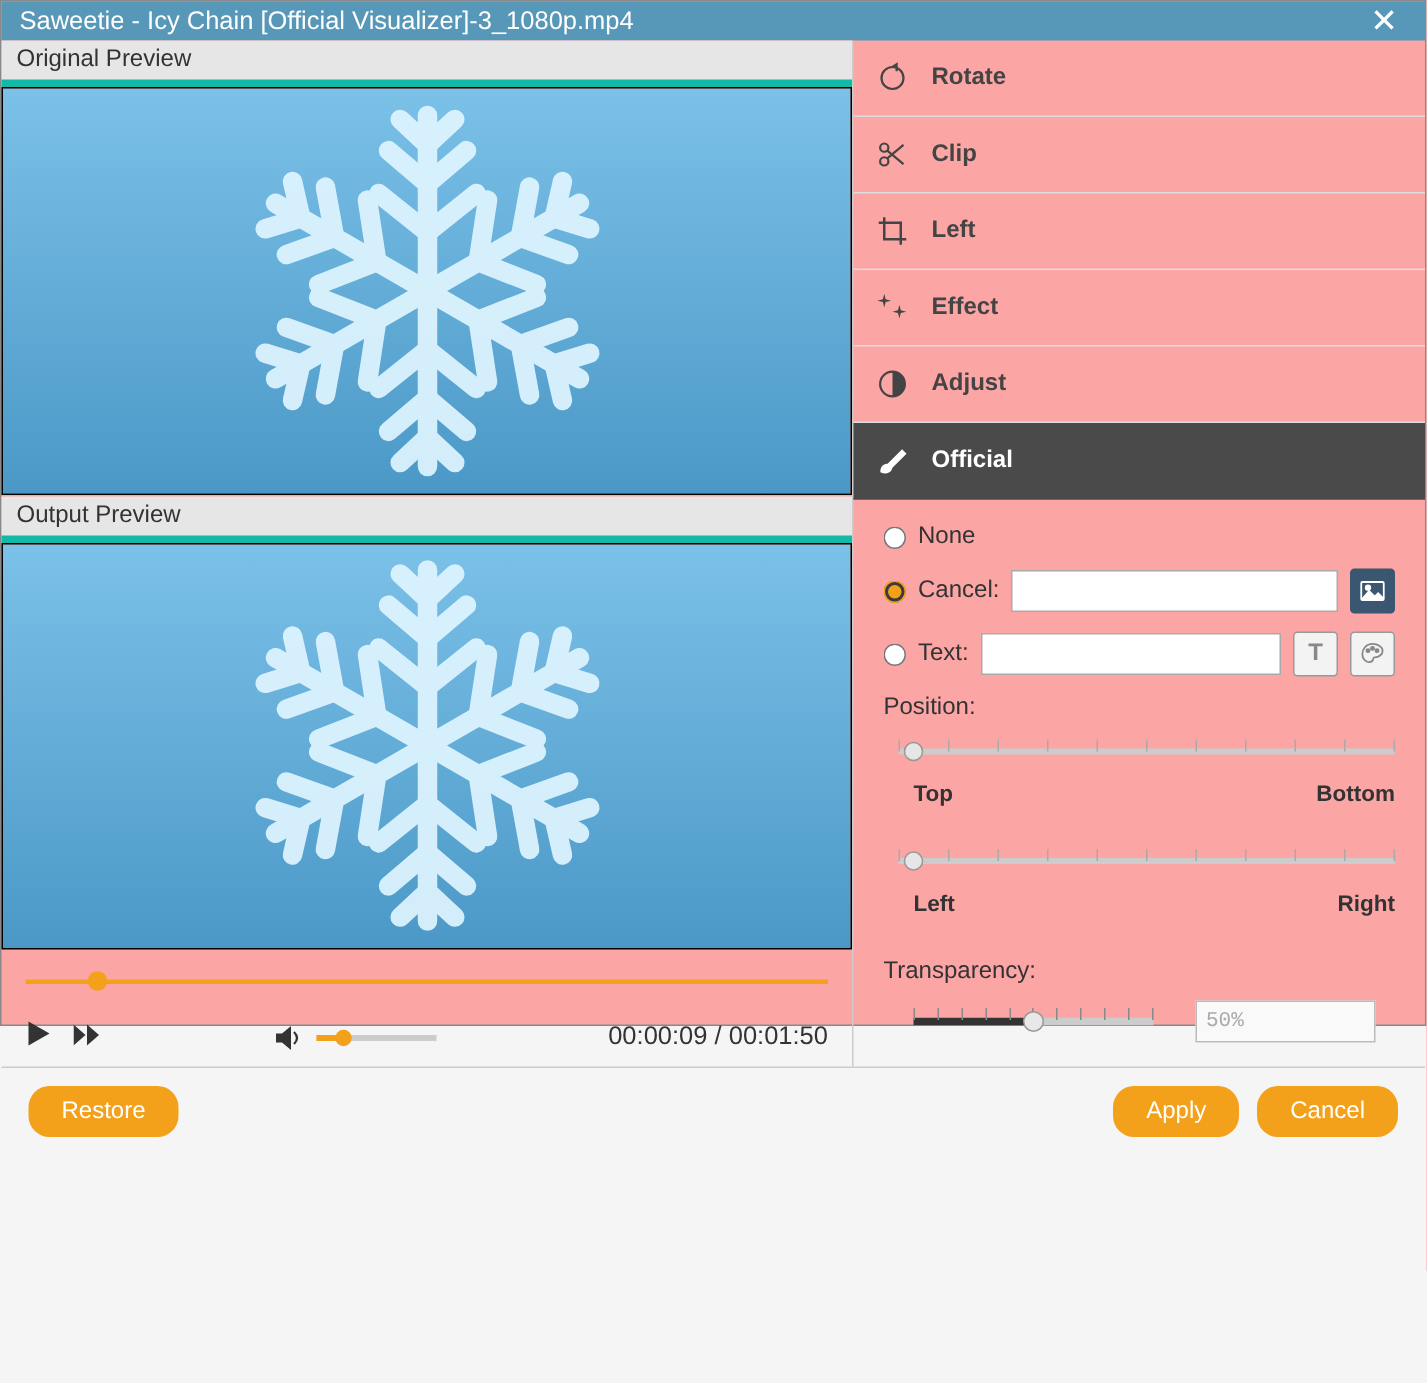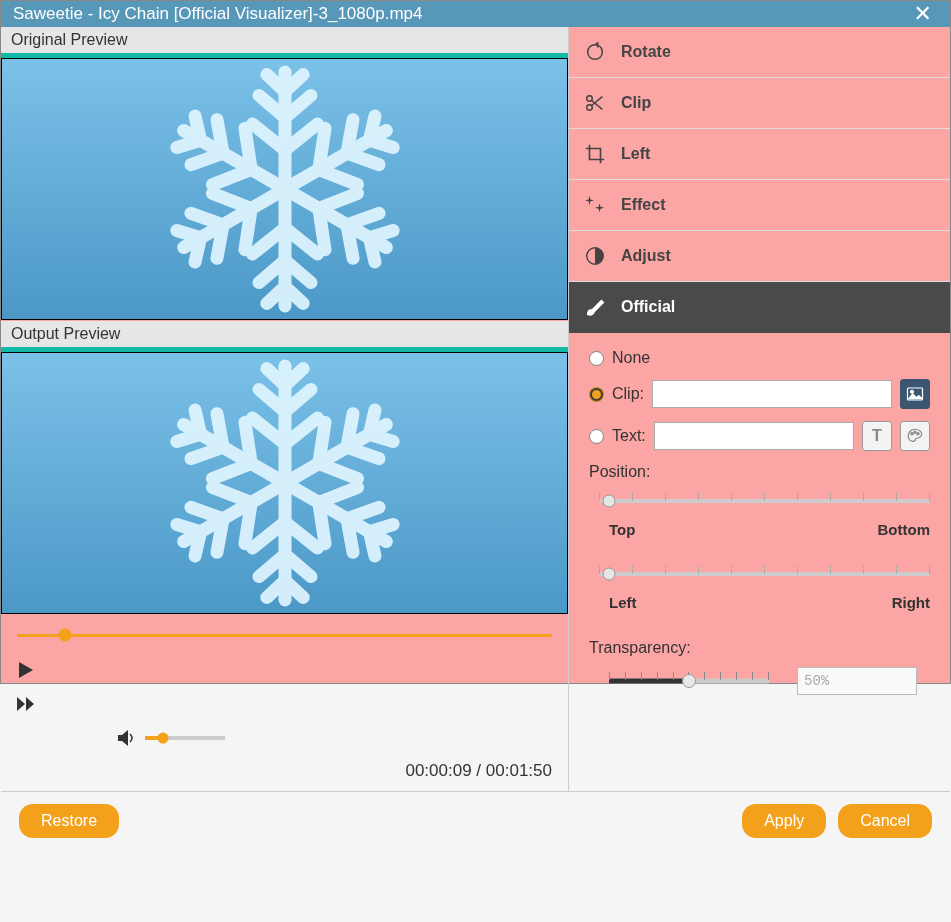--- a/index.html
+++ b/index.html
@@ -91,24 +91,23 @@
   left: 48px;
   top: 50%;
   transform: translate(-50%, -50%);
   width: 13px;
   height: 13px;
   border-radius: 50%;
   background: #f3a11b;
 }
 .playrow {
   display: flex;
-  align-items: flex-start;
+  align-items: flex-end;
   gap: 14px;
   padding-bottom: 8px;
-  flex-direction: column;
 }
 .play-icon, .fwd-icon {
   cursor: pointer;
   color: #333;
 }
 .vol-wrap {
   display: flex;
   align-items: center;
   gap: 8px;
   margin-left: 100px;
@@ -425,21 +424,21 @@
         </div>
       </div>
 
       <div class="panel">
         <div class="radio-row">
           <input type="radio" name="wm" style="">
           <label>None</label>
         </div>
         <div class="radio-row">
           <input type="radio" name="wm" checked="" style="">
-          <label>Clip:</label>
+          <label>Cancel:</label>
           <input class="txtfield" type="text" value="" style="">
           <div class="icon-btn selected">
             <svg width="18" height="16" viewBox="0 0 24 20" fill="none" stroke="#fff" stroke-width="1.6">
                 <rect x="2" y="2" width="20" height="16" rx="1"></rect>
                 <circle cx="8" cy="7" r="2" fill="#fff"></circle>
                 <path d="M3 17 L9 10 L14 15 L17 12 L22 17" fill="#fff"></path>
               </svg>
           </div>
         </div>
         <div class="radio-row">

